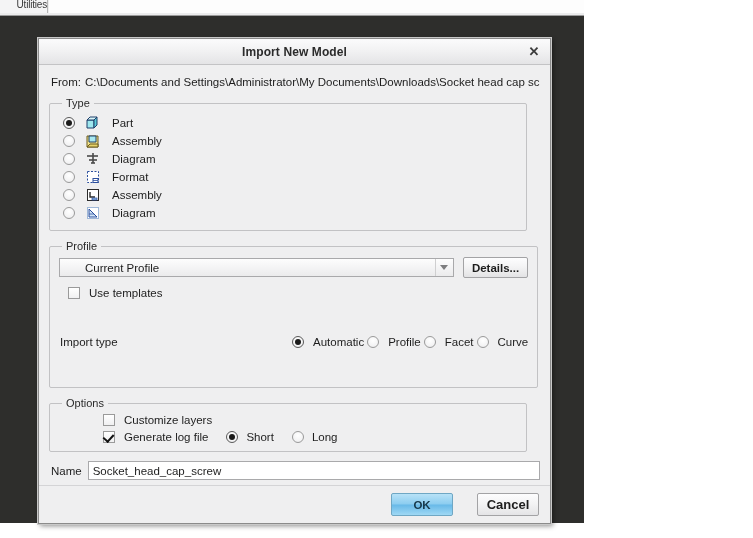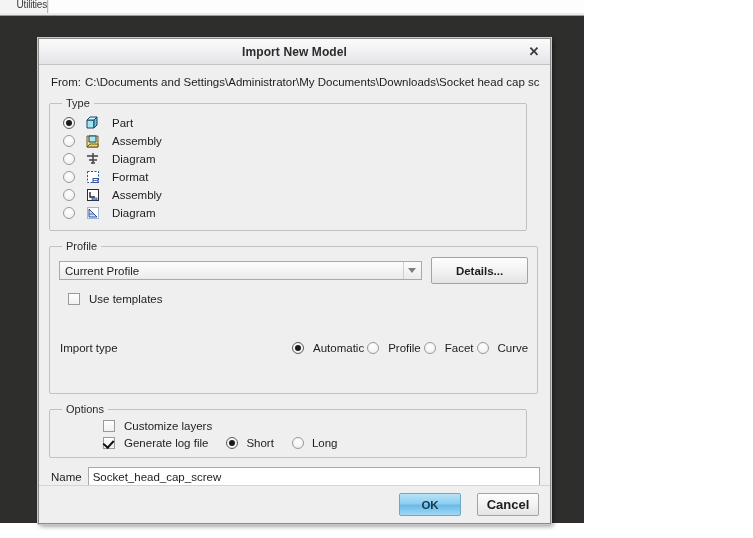--- a/index.html
+++ b/index.html
@@ -194,43 +194,44 @@
   .combo {
     flex: 1 1 auto;
     height: 19px;
     border: 1px solid #a9a9ab;
     background: linear-gradient(to bottom, #fdfdfd 0%, #f4f4f5 50%, #ebebec 100%);
     display: flex;
     align-items: center;
     position: relative;
     box-sizing: border-box;
     cursor: pointer;
+    padding-left: 20px;
   }
   .combo .combo-text {
     padding-left: 5px;
     font-size: 11.5px;
     color: #1d1d1d;
   }
   .combo .arrowbox {
     position: absolute;
     right: 0; top: 0; bottom: 0;
     width: 17px;
     border-left: 1px solid #cfcfd0;
     display: flex; align-items: center; justify-content: center;
   }
   .combo .arrowbox .caret {
     width: 0; height: 0;
     border-left: 4px solid transparent;
     border-right: 4px solid transparent;
     border-top: 5px solid #7d7d7f;
   }
   .btn {
-    height: 27px;
+    height: 21px;
     min-width: 64px;
-    padding: 0 24px;
+    padding: 0 8px;
     border: 1px solid #a3a3a5;
     border-radius: 2px;
     background: linear-gradient(to bottom, #fdfdfe 0%, #f3f3f4 48%, #e3e3e5 100%);
     font-size: 11.5px;
     font-weight: bold;
     color: #1d1d1d;
     font-family: "Liberation Sans", sans-serif;
     cursor: pointer;
     box-sizing: border-box;
   }
@@ -292,21 +293,21 @@
   
   #footer {
     position: absolute;
     left: 0; right: 0; bottom: 0;
     height: 38px;
     background: #efeff0;
     border-top: 1px solid #d4d4d6;
     display: flex;
     align-items: center;
     justify-content: flex-end;
-    gap: 16px;
+    gap: 24px;
     padding-right: 11px;
     box-sizing: border-box;
   }
   .btn-primary {
     height: 23px;
     width: 62px;
     border: 1px solid #6fa7c4;
     border-radius: 2px;
     background: linear-gradient(to bottom, #b8e2f7 0%, #8ccdf0 48%, #68b9e8 52%, #9fd8f4 100%);
     font-size: 11.5px;

